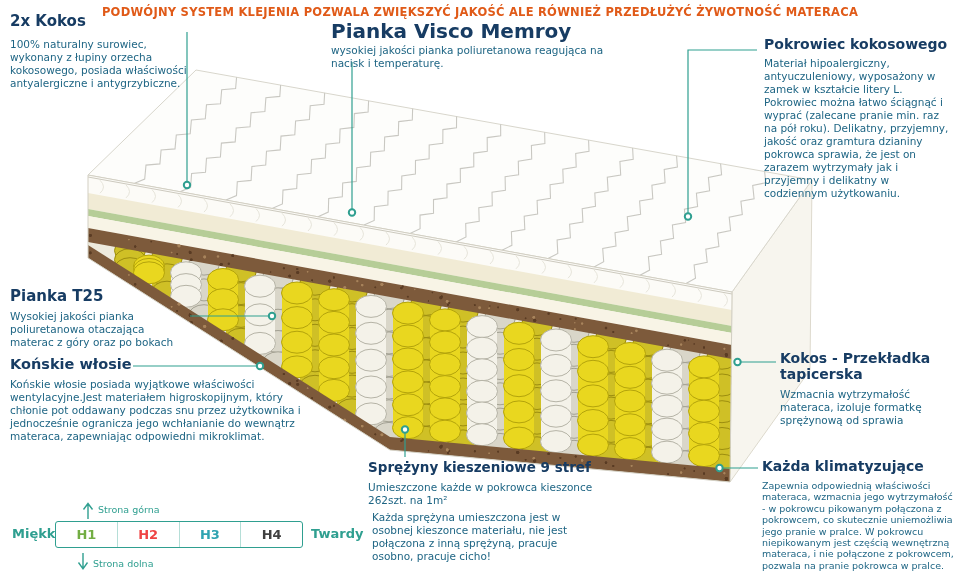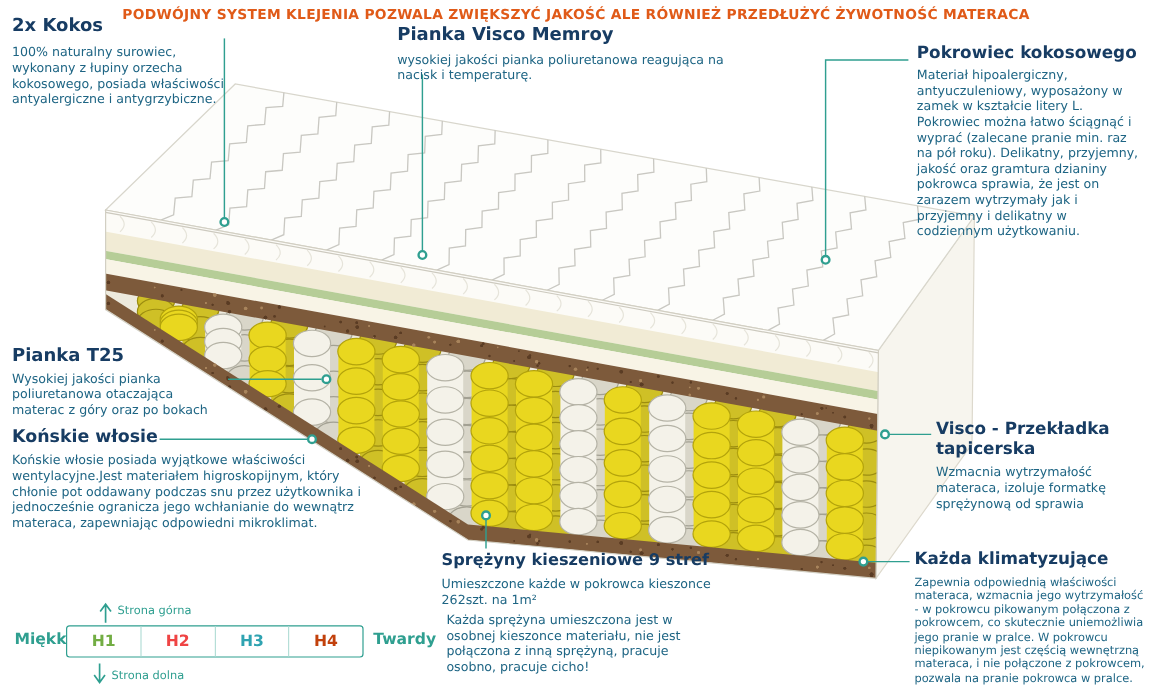--- a/index.html
+++ b/index.html
@@ -615,40 +615,40 @@
 
 <div class="abs block ttl" style="left:10px;top:13px;font-size:15px">2x Kokos</div>
 <div class="abs block txt" style="left:10px;top:38px;width:180px">100% naturalny surowiec, wykonany z łupiny orzecha kokosowego, posiada właściwości antyalergiczne i antygrzybiczne.</div>
 
 <div class="abs block ttl" style="left:10px;top:288px;font-size:15px">Pianka T25</div>
 <div class="abs block txt" style="left:10px;top:310px;width:178px">Wysokiej jakości pianka poliuretanowa otaczająca materac z góry oraz po bokach</div>
 
 <div class="abs block ttl" style="left:10px;top:356px;font-size:14.5px">Końskie włosie</div>
 <div class="abs block txt" style="left:10px;top:378px;width:302px">Końskie włosie posiada wyjątkowe właściwości wentylacyjne.Jest materiałem higroskopijnym, który chłonie pot oddawany podczas snu przez użytkownika i jednocześnie ogranicza jego wchłanianie do wewnątrz materaca, zapewniając odpowiedni mikroklimat.</div>
 
-<div class="abs block ttl" style="left:331px;top:20px;font-size:15px">Pianka Visco Memroy</div>
+<div class="abs block ttl" style="left:331px;top:20px;font-size:20px">Pianka Visco Memroy</div>
 <div class="abs block txt" style="left:331px;top:44px;width:290px">wysokiej jakości pianka poliuretanowa reagująca na nacisk i temperaturę.</div>
 
 <div class="abs block ttl" style="left:764px;top:36px">Pokrowiec kokosowego</div>
 <div class="abs block txt" style="left:764px;top:57px;width:190px">Materiał hipoalergiczny, antyuczuleniowy, wyposażony w zamek w kształcie litery L. Pokrowiec można łatwo ściągnąć i wyprać (zalecane pranie min. raz na pół roku). Delikatny, przyjemny, jakość oraz gramtura dzianiny pokrowca sprawia, że jest on zarazem wytrzymały jak i przyjemny i delikatny w codziennym użytkowaniu.</div>
 
-<div class="abs block ttl" style="left:780px;top:350px;width:172px">Visco - Przekładka tapicerska</div>
+<div class="abs block ttl" style="left:780px;top:350px;width:172px">Kokos - Przekładka tapicerska</div>
 <div class="abs block txt" style="left:780px;top:388px;width:172px">Wzmacnia wytrzymałość materaca, izoluje formatkę sprężynową od sprawia</div>
 
 <div class="abs block ttl" style="left:762px;top:458px">Każda klimatyzujące</div>
 <div class="abs block txt" style="left:762px;top:480px;width:196px;font-size:9.5px;line-height:1.2">Zapewnia odpowiednią właściwości materaca, wzmacnia jego wytrzymałość - w pokrowcu pikowanym połączona z pokrowcem, co skutecznie uniemożliwia jego pranie w pralce. W pokrowcu niepikowanym jest częścią wewnętrzną materaca, i nie połączone z pokrowcem, pozwala na pranie pokrowca w pralce.</div>
 
 <div class="abs block ttl" style="left:368px;top:460px;font-size:13.5px">Sprężyny kieszeniowe 9 stref</div>
 <div class="abs block txt" style="left:368px;top:481px;width:228px">
   <p style="margin:0 0 2px 0">Umieszczone każde w pokrowca kieszonce 262szt. na 1m²</p>
   <p style="margin:4px">Każda sprężyna umieszczona jest w osobnej kieszonce materiału, nie jest połączona z inną sprężyną, pracuje osobno, pracuje cicho!</p>
 </div>
 
 <div class="abs side-note" style="left:98px;top:504px">Strona górna</div>
 <div class="abs scale-word" style="left:12px;top:526px">Miękki</div>
 <div id="hbox" class="abs">
   <div class="lvl" style="color: rgb(114, 173, 67);">H1</div>
   <div class="lvl" style="color: #ef4444;">H2</div>
   <div class="lvl" style="color: rgb(47, 163, 177);">H3</div>
-  <div class="lvl" style="color: #c2410c;">H4</div>
+  <div class="lvl" style="color: #404040;">H4</div>
 </div>
 <div class="abs scale-word" style="left:311px;top:526px">Twardy</div>
 <div class="abs side-note" style="left:93px;top:558px">Strona dolna</div>
 
 </body></html>

